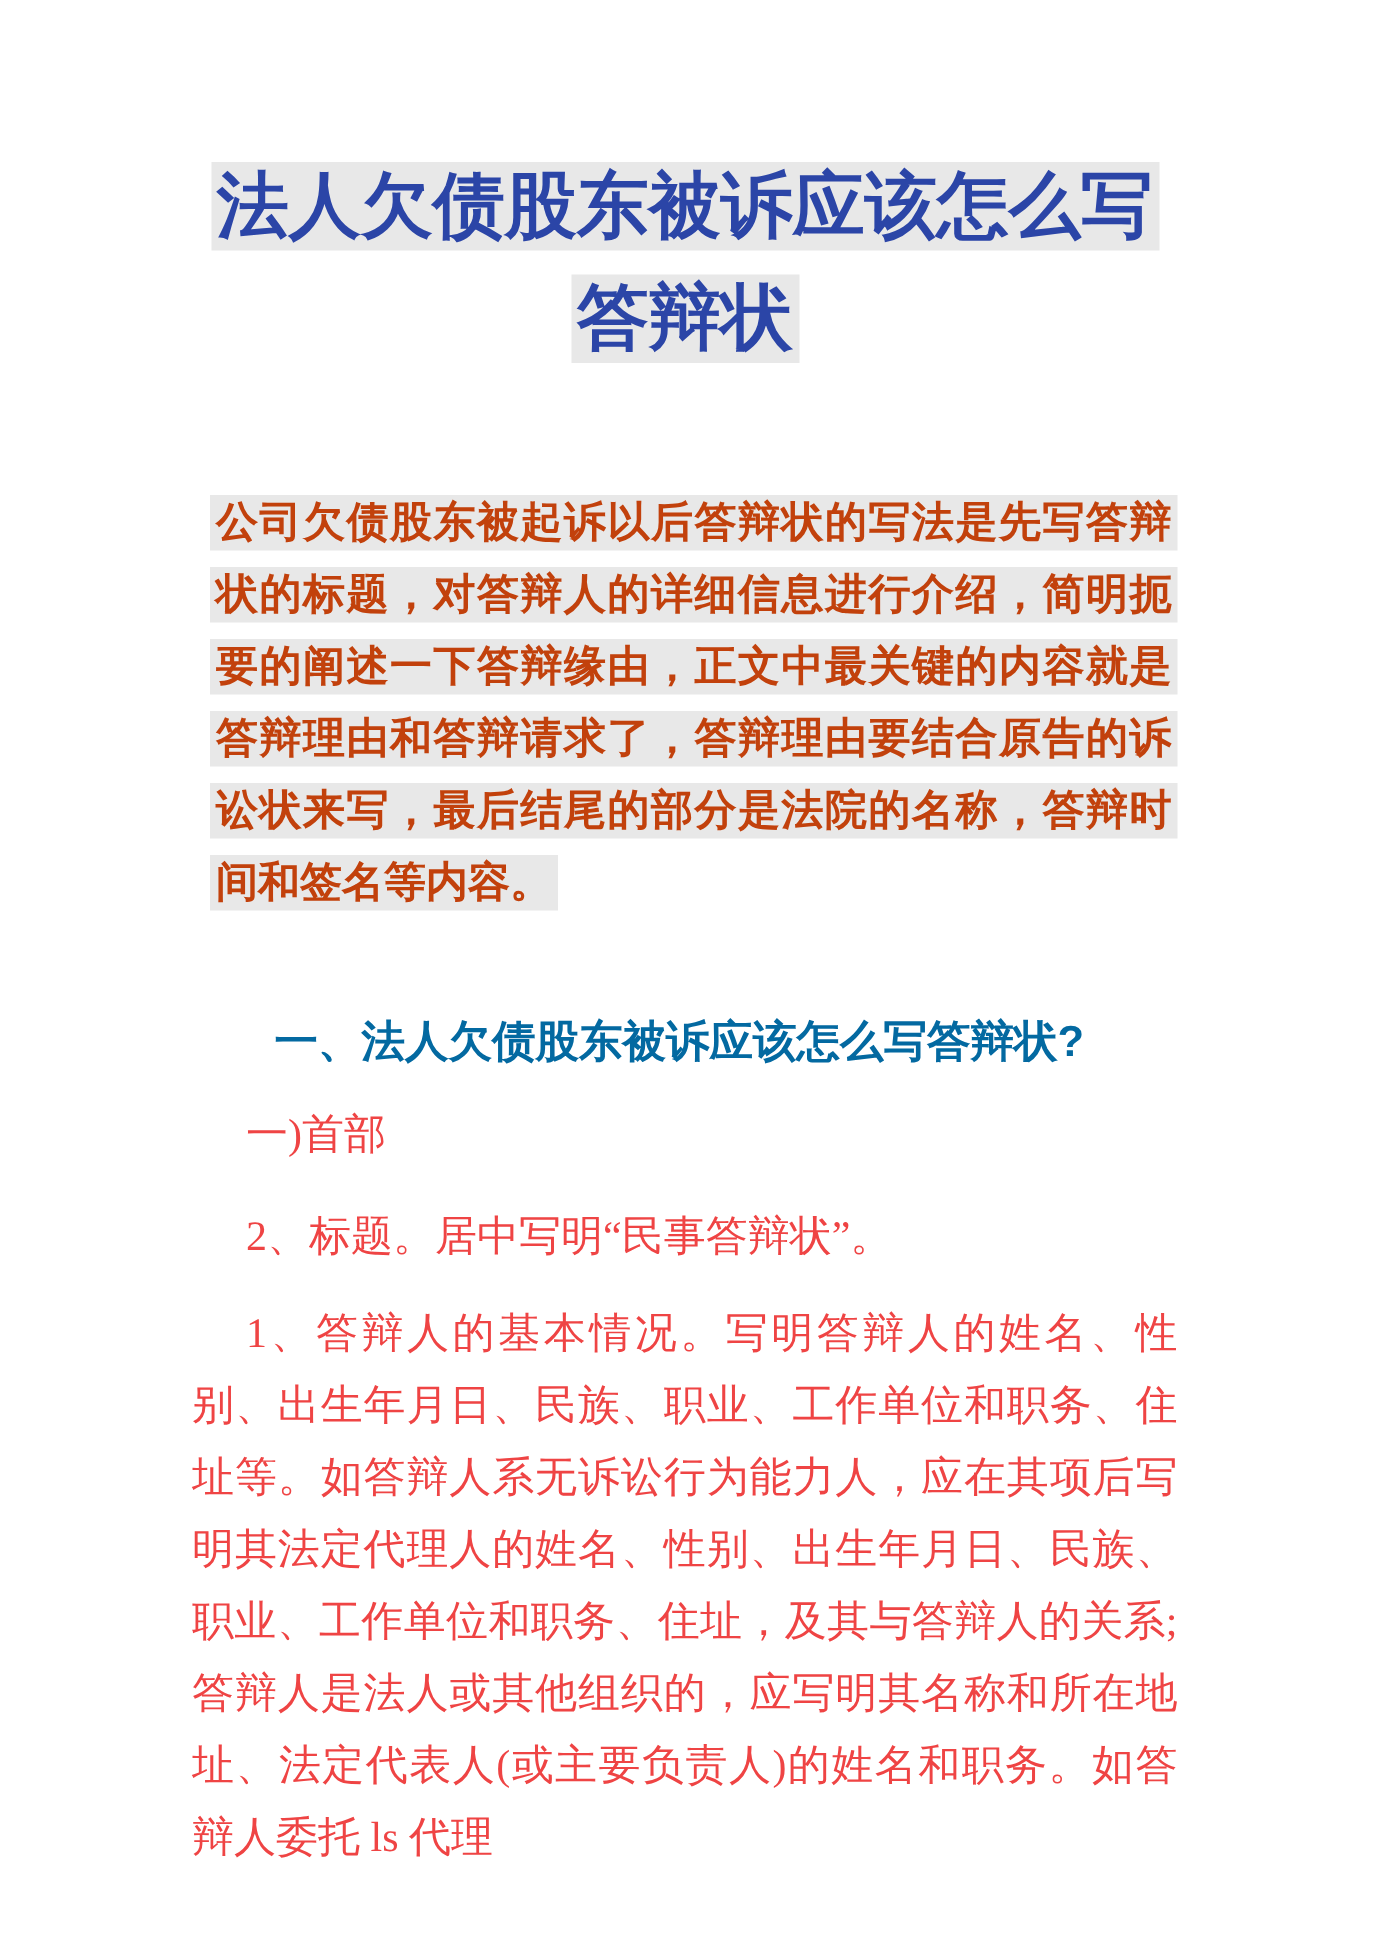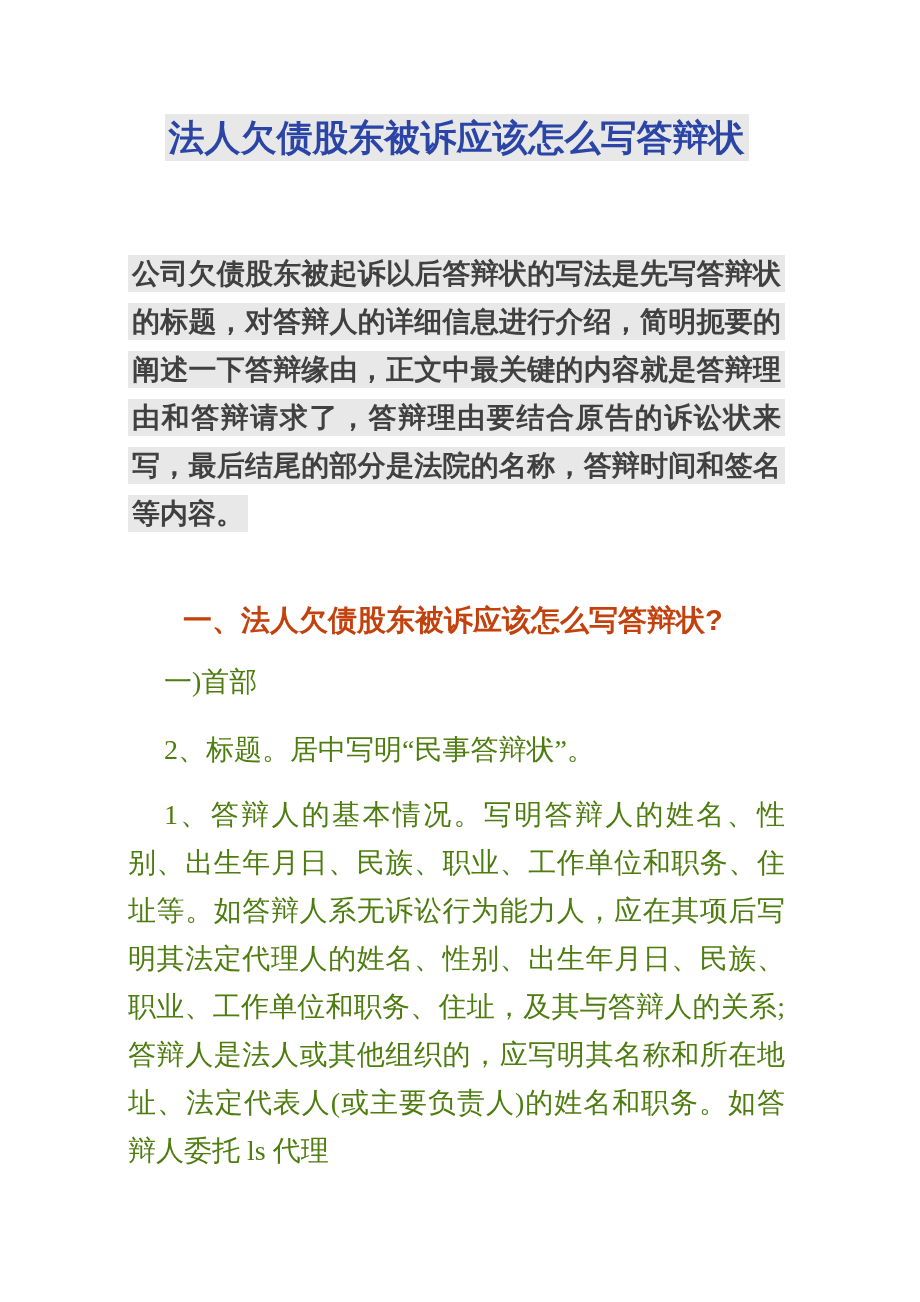--- a/index.html
+++ b/index.html
@@ -17,49 +17,49 @@
   .content {
     padding: 100px 135px 0 128px; 
   }
   .hl {
     background: #e8e8e8;
     -webkit-box-decoration-break: clone;
     box-decoration-break: clone;
     padding: 3px 4px;
   }
   .doc-title {
-    font-size: 36px;
+    font-size: 48px;
     font-weight: bold;
     line-height: 75px;
     text-align: center;
     color: #2b45a7;
     font-family: Liberation Sans, sans-serif;
   }
   .intro {
-    margin: 75px 0 0 0;
+    margin: 75px 0 0 12px;
     font-size: 28px;
     font-weight: bold;
     line-height: 48px;
     text-align: justify;
-    color: #404040;
+    color: #c2410c;
     font-family: "Liberation Serif", serif;
   }
   .section-heading {
     margin: 58px 0 0 0;
     font-size: 29px;
     font-weight: bold;
     line-height: 48px;
-    color: #c2410c;
+    color: #0369a1;
     text-indent: 55px;
     font-family: "Liberation Sans", sans-serif;
   }
   .body-para {
     font-size: 28px;
     line-height: 48px;
-    color: #4d7c0f;
+    color: #ef4444;
     text-align: justify;
     text-indent: 36px;
     font-family: "Liberation Serif", serif;
   }
   .body-para.p1 { margin: 14px 0 0 0; }
   .body-para.p2 { margin: 20px 0 0 0; }
   .body-para.p3 { margin: 17px 0 0 0; }
 </style>
 </head>
 <body>

